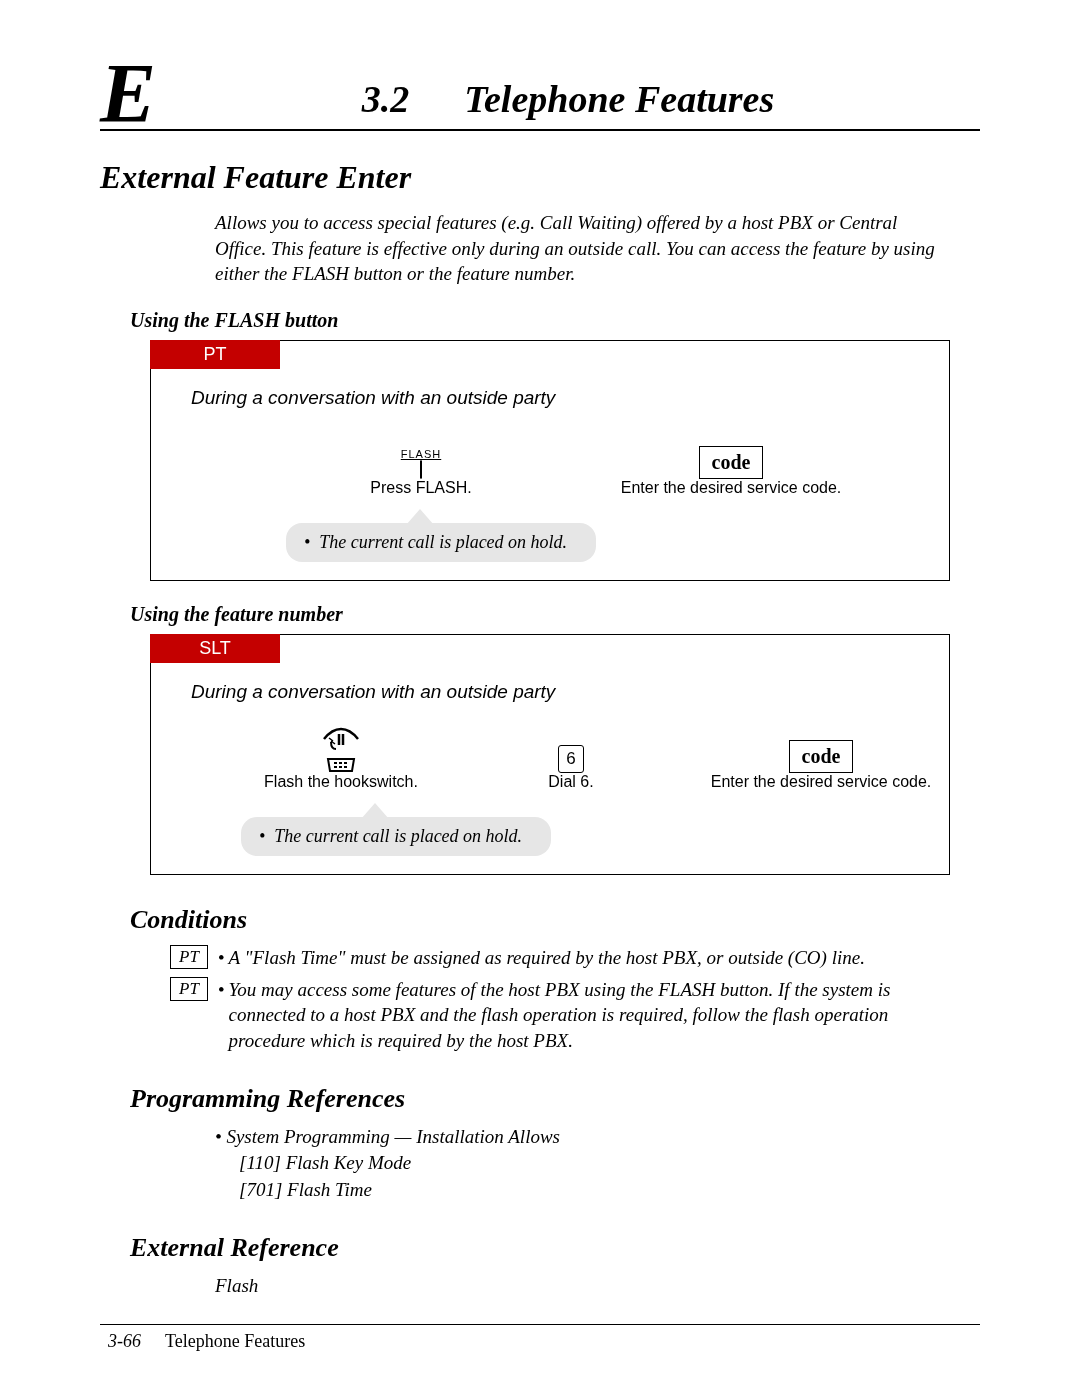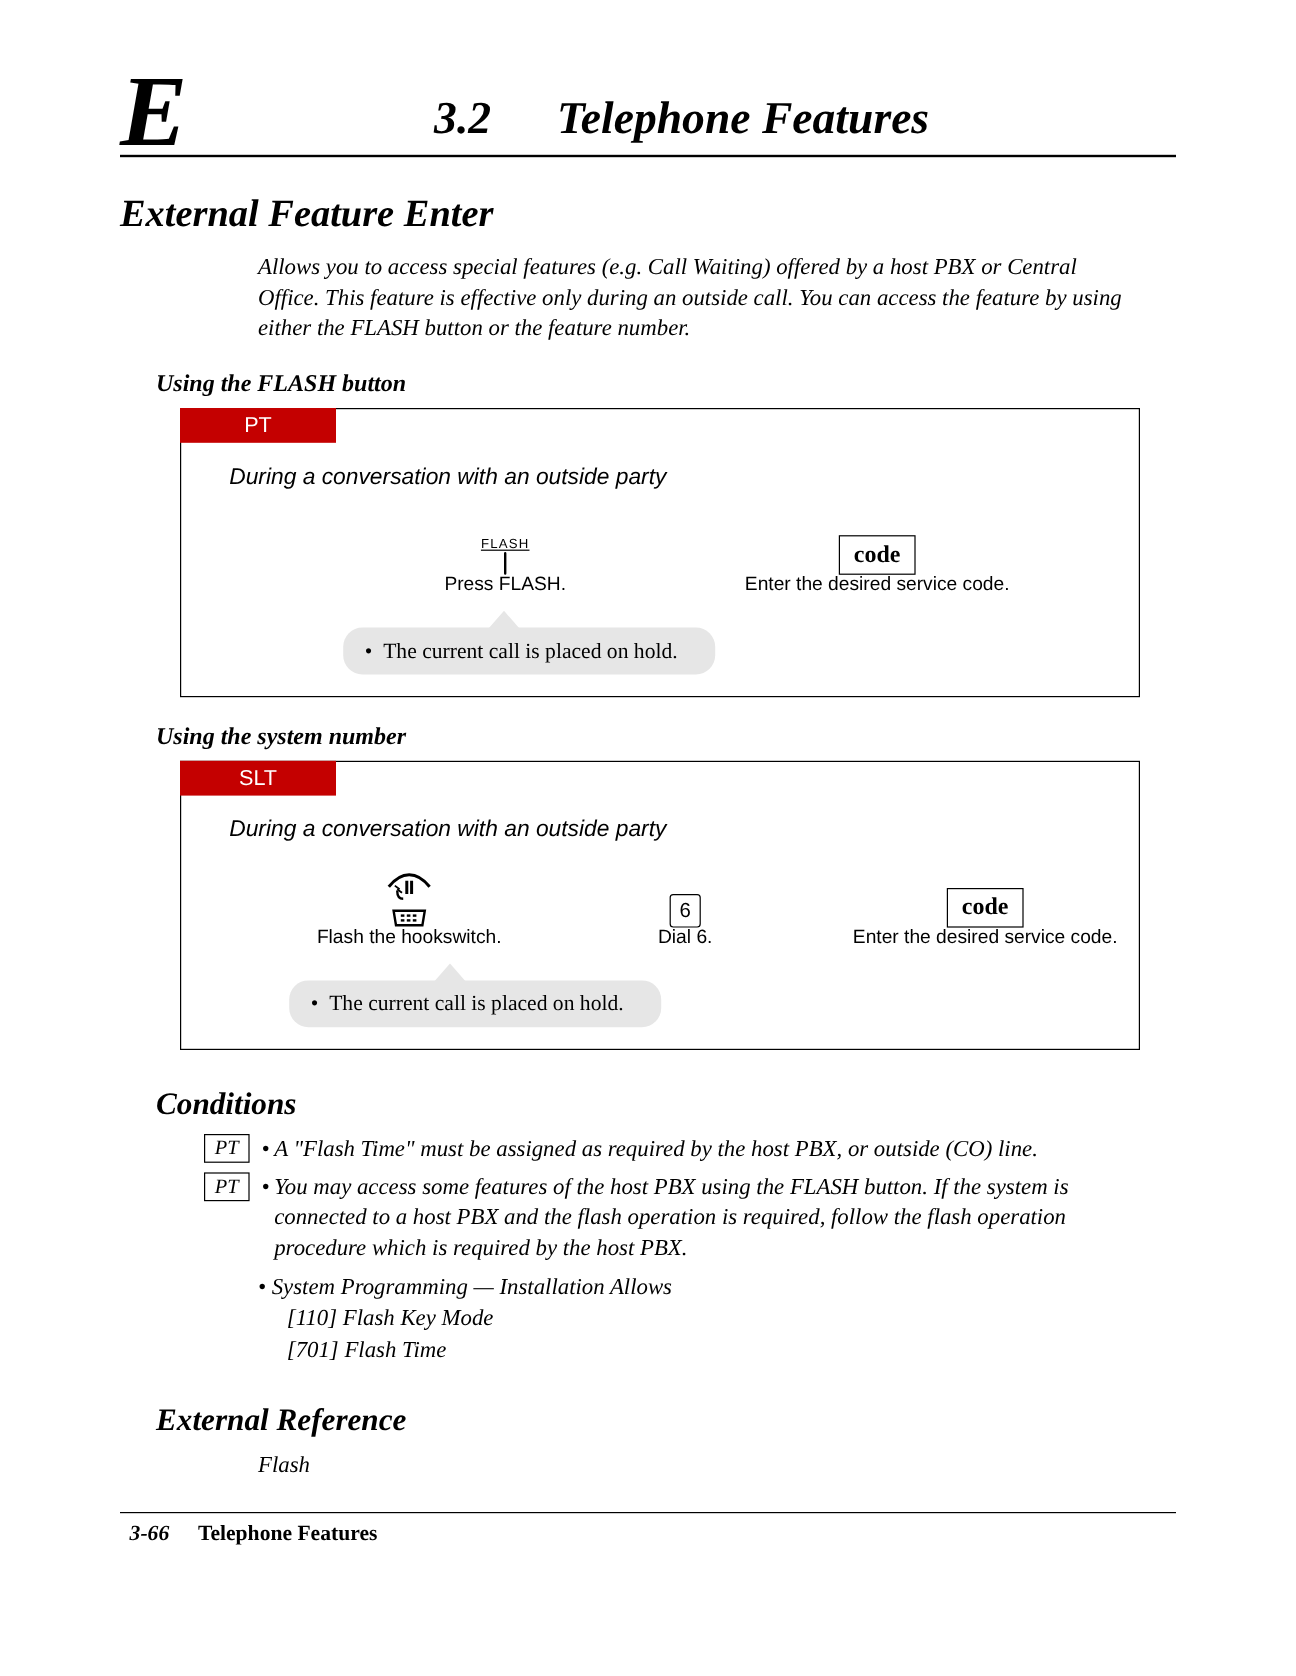--- a/index.html
+++ b/index.html
@@ -152,20 +152,21 @@
     left: 120px;
     width: 0; height: 0;
     border-left: 14px solid transparent;
     border-right: 14px solid transparent;
     border-bottom: 16px solid #e6e6e6;
   }
   .callout {
     background: #e6e6e6;
     border-radius: 16px;
     padding: 9px 18px;
+    font-style: italic;
     font-family: "Times New Roman", serif;
     font-size: 18px;
   }
   .sec-h {
     font-style: italic;
     font-weight: bold;
     font-size: 26px;
     margin: 30px 0 10px 30px;
   }
   .cond-row {
@@ -194,21 +195,20 @@
     margin: 0 40px 0 115px;
   }
   .pr-indent { margin-left: 24px; }
   .footer-rule {
     border-top: 1.5px solid #000;
     margin: 24px 0 6px 0;
   }
   .footer-row {
     font-size: 18px;
     margin-left: 8px;
-    font-weight: bold;
   }
   .footer-row .pg {
     font-style: italic;
     margin-right: 24px;
   }
 </style>
 </head>
 <body>
 
 <div class="page">
@@ -244,21 +244,21 @@
         </div>
         <div class="caption">Enter the desired service code.</div>
       </div>
     </div>
     <div class="callout-wrap">
       <div class="callout-tail"></div>
       <div class="callout">• &nbsp;<span>The current call is placed on hold.</span></div>
     </div>
   </div>
 
-  <div class="sub-h">Using the system number</div>
+  <div class="sub-h">Using the feature number</div>
   <div class="proc-box">
     <div class="tab">SLT</div>
     <div class="condition-line">During a conversation with an outside party</div>
     <div class="steps-row slt">
       <div class="step">
         <div class="icon-area">
           <svg width="46" height="46" viewBox="0 0 46 46">
             <path d="M6 12 Q14 2 23 2 Q32 2 40 12" fill="none" stroke="#000" stroke-width="2.5"></path>
             <path d="M21 7 L21 18 M25 7 L25 18" stroke="#000" stroke-width="2.5"></path>
             <path d="M13 15 Q13 22 18 22" fill="none" stroke="#000" stroke-width="2"></path>
@@ -298,20 +298,21 @@
     <span class="pt-badge">PT</span>
     <span class="bullet">•</span>
     <span>A "Flash Time" must be assigned as required by the host PBX, or outside (CO) line.</span>
   </div>
   <div class="cond-row">
     <span class="pt-badge">PT</span>
     <span class="bullet">•</span>
     <span>You may access some features of the host PBX using the FLASH button. If the system is connected to a host PBX and the flash operation is required, follow the flash operation procedure which is required by the host PBX.</span>
   </div>
 
+  <div class="sec-h">Programming References</div>
   <div class="pr-body">
     • <span>System Programming — Installation Allows</span><br>
     <span class="pr-indent">[110]  Flash Key Mode</span><br>
     <span class="pr-indent">[701]  Flash Time</span>
   </div>
 
   <div class="sec-h">External Reference</div>
   <div class="pr-body">Flash</div>
 
   <div class="footer-rule"></div>

